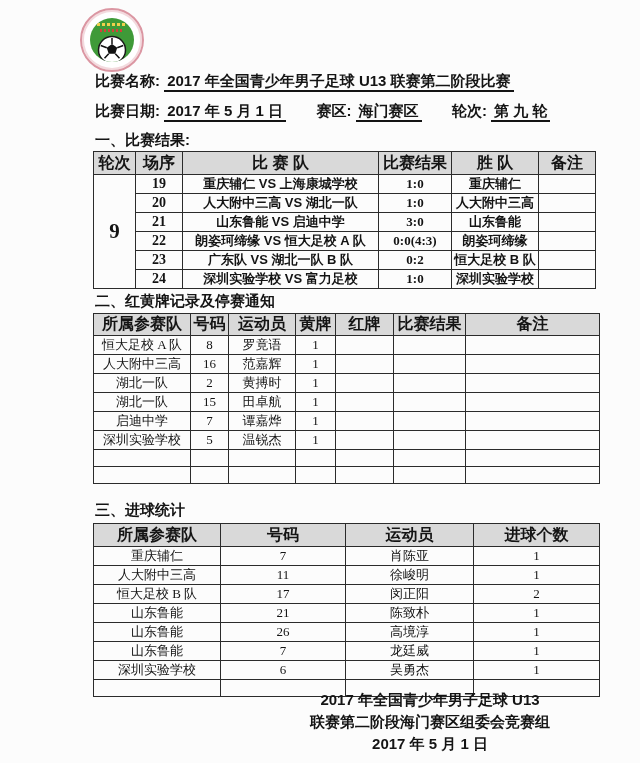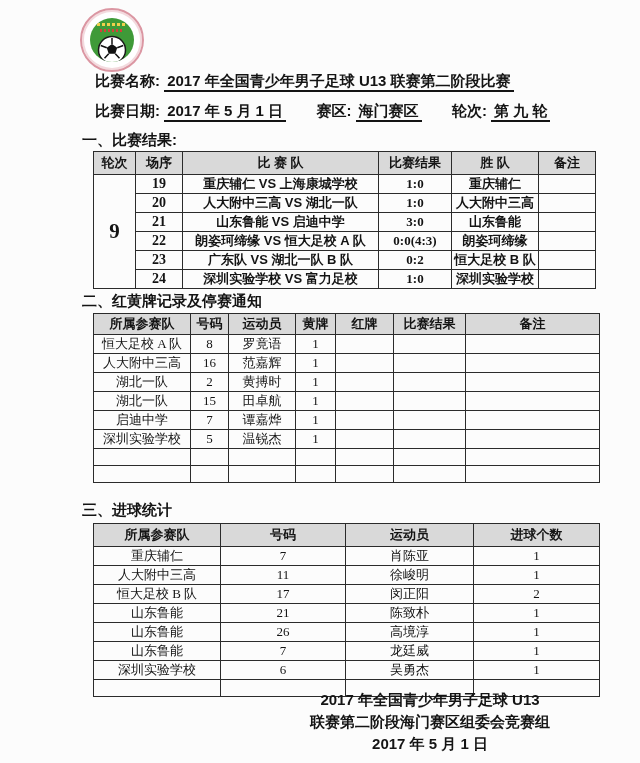--- a/index.html
+++ b/index.html
@@ -20,30 +20,30 @@
   
   .title{position:absolute;left:150px;top:22px;width:420px;text-align:center;
          font-size:27px;font-weight:bold;letter-spacing:1px;white-space:nowrap;}
   .meta{position:absolute;left:95px;font-size:15px;font-weight:bold;white-space:nowrap;}
   .meta-name{top:72px;}
   .meta-date{top:102px;}
   .u{border-bottom:2px solid #141414;padding:0 3px 1px 3px;}
   .gap{display:inline-block;width:22px;}
 
   
-  .h1{position:absolute;left:82px;font-size:15px;font-weight:bold;text-align:center;}
+  .h1{position:absolute;left:95px;font-size:15px;font-weight:bold;text-align:center;}
   .h-results{top:131px;}
   .h-cards{top:292px;}
   .h-goals{top:501px;}
 
   
   table{position:absolute;left:93px;border-collapse:collapse;table-layout:fixed;
         text-align:center;font-size:13px;}
   th,td{border:1px solid #2b2b2b;padding:0;overflow:hidden;white-space:nowrap;}
-  th{background:#d9d9d9;font-weight:bold;font-size:13px;}
+  th{background:#d9d9d9;font-weight:bold;font-size:16px;}
   .t-results{top:151px;width:502px;}
   .t-results th{height:22px;}
   .t-results td{height:18px;font-weight:bold;}
   .t-cards{top:313px;width:506px;}
   .t-cards th{height:20px;}
   .t-cards td{height:16px;font-family:"Liberation Serif","DejaVu Serif",serif;font-weight:normal;}
   .t-goals{top:523px;width:506px;}
   .t-goals th{height:22px;}
   .t-goals td{height:16px;font-family:"Liberation Serif","DejaVu Serif",serif;font-weight:normal;}
   .num-serif{font-family:"Liberation Serif","DejaVu Serif",serif;font-size:14px;font-weight:bold;}

